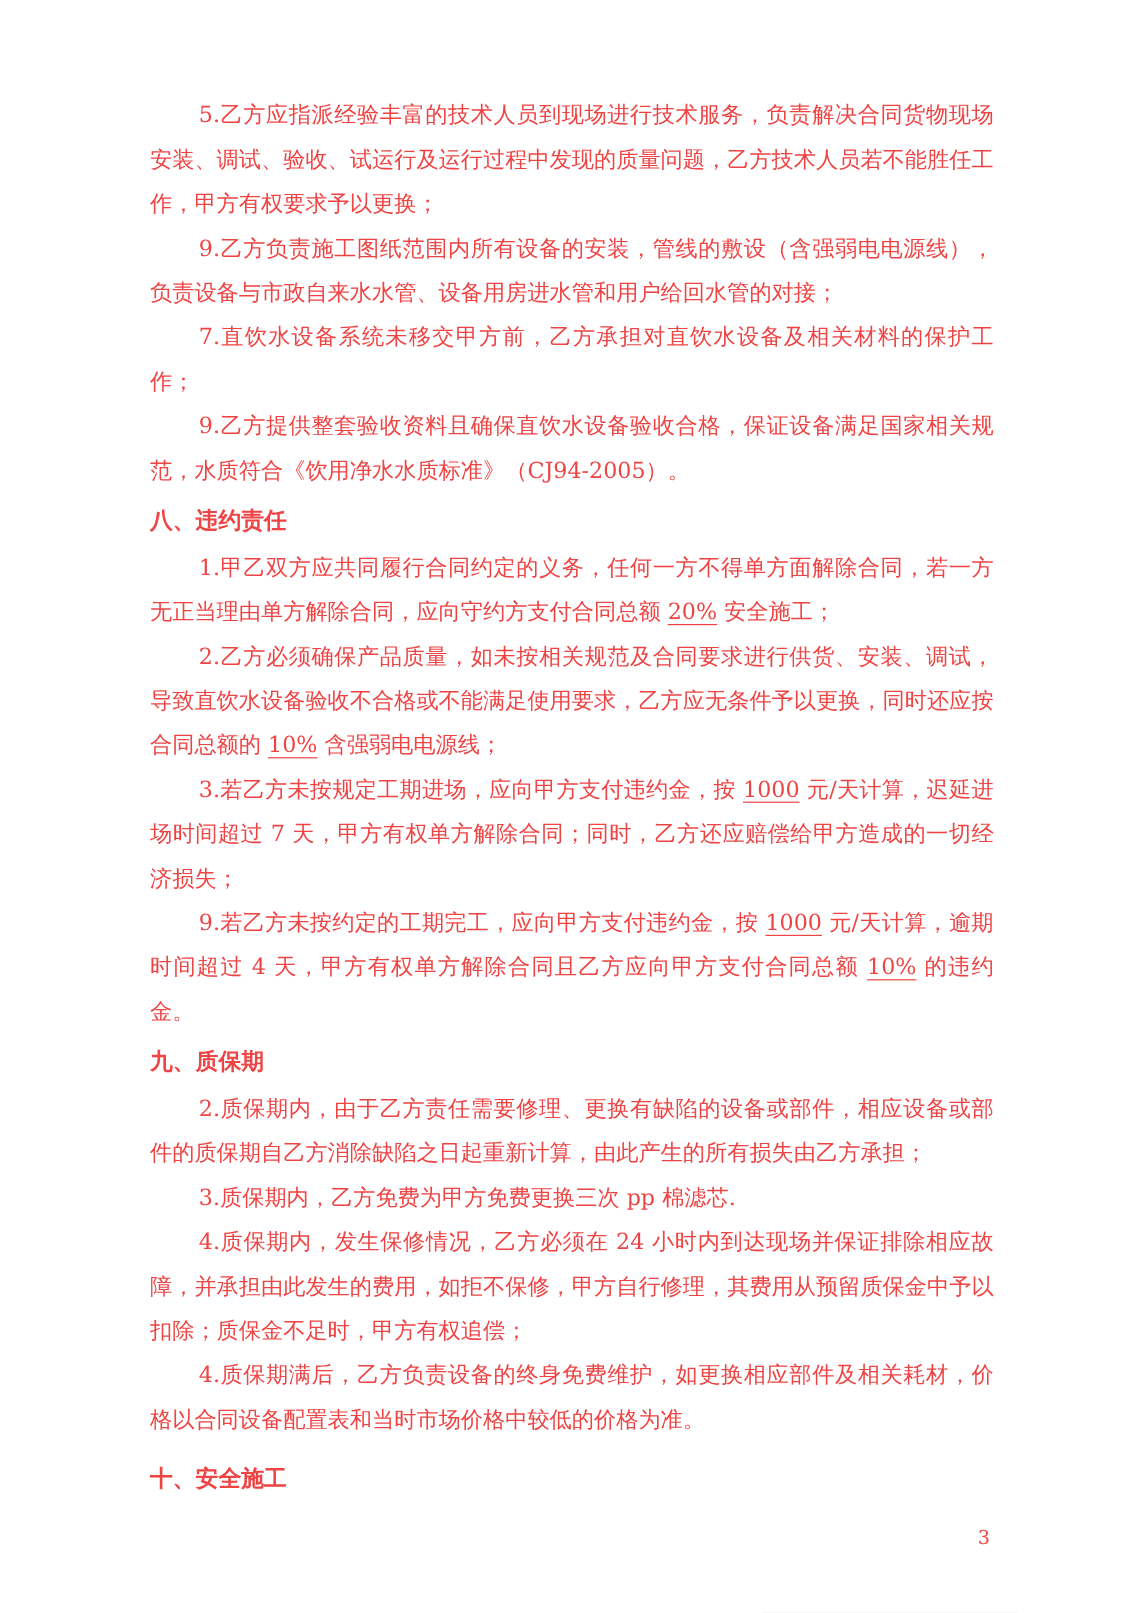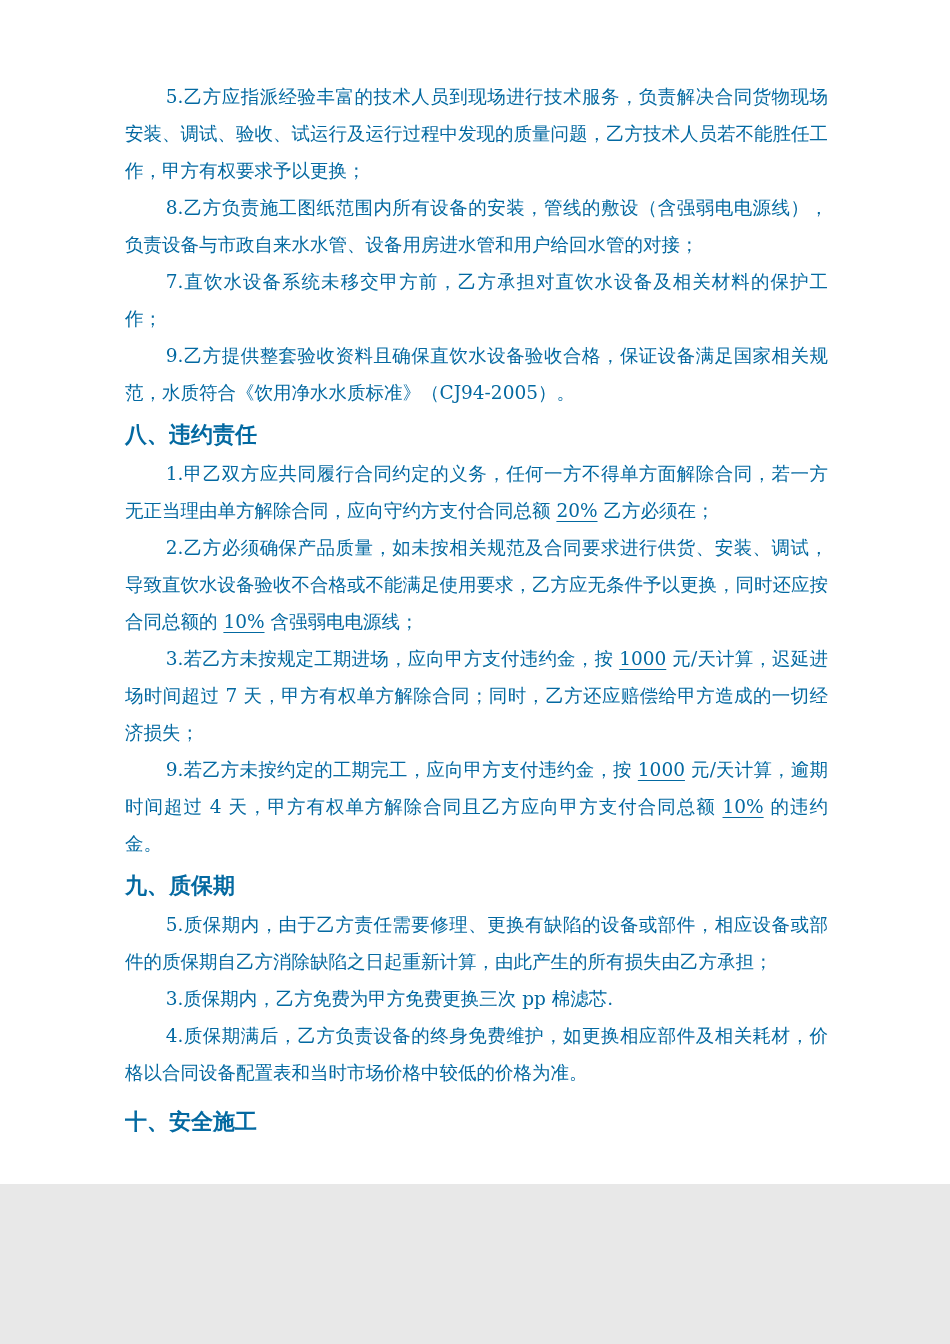--- a/index.html
+++ b/index.html
@@ -1,69 +1,70 @@
 <!DOCTYPE html>
 <html><head>
 <meta charset="utf-8">
 <style>
   html, body { margin: 0; padding: 0; background: #e8e8e8; }
   .page {
     position: relative;
     width: 950px;
-    height: 1184px;
+    height: 1344px;
     margin: 0 auto;
     background: #ffffff;
     font-family: "DejaVu Serif", "Liberation Serif", serif;
-    color: #0369a1;
+    color: #ef4444;
     overflow: hidden;
   }
   .doc-body {
     position: absolute;
     left: 125px;
     top: 78px;
     width: 703px;
     font-size: 18.5px;
     line-height: 37px;
     text-align: justify;
   }
   .doc-body p { margin: 0; padding: 0; }
   p.body { text-indent: 2.2em; }
   p.heading {
     font-weight: 700;
     text-indent: 0;
     margin-top: 5px;
     margin-bottom: 2px;
-    font-size: 22px;
+    font-size: 19px;
     font-family: "DejaVu Sans", "Liberation Sans", sans-serif;
   }
   p.heading-last { margin-top: 12px; }
   span.u { text-decoration: underline; text-underline-offset: 4px; }
   .page-number {
     position: absolute;
     top: 1272px;
     right: 125px;
     font-size: 16px;
     line-height: 20px;
     font-family: "DejaVu Serif", "Liberation Serif", serif;
   }
 </style>
 </head>
 <body>
 
 <div class="page">
   <div class="doc-body">
       <p class="body"><span>5.乙方应指派经验丰富的技术人员到现场进行技术服务，负责解决合同货物现场安装、调试、验收、试运行及运行过程中发现的质量问题，乙方技术人员若不能胜任工作，甲方有权要求予以更换；</span></p>
-      <p class="body"><span>8.乙方负责施工图纸范围内所有设备的安装，管线的敷设（含强弱电电源线），负责设备与市政自来水水管、设备用房进水管和用户给回水管的对接；</span></p>
+      <p class="body"><span>9.乙方负责施工图纸范围内所有设备的安装，管线的敷设（含强弱电电源线），负责设备与市政自来水水管、设备用房进水管和用户给回水管的对接；</span></p>
       <p class="body"><span>7.直饮水设备系统未移交甲方前，乙方承担对直饮水设备及相关材料的保护工作；</span></p>
       <p class="body"><span>9.乙方提供整套验收资料且确保直饮水设备验收合格，保证设备满足国家相关规范，水质符合《饮用净水水质标准》（CJ94-2005）。</span></p>
       <p class="heading"><span>八、违约责任</span></p>
-      <p class="body"><span>1.甲乙双方应共同履行合同约定的义务，任何一方不得单方面解除合同，若一方无正当理由单方解除合同，应向守约方支付合同总额 </span><span class="u">20%</span><span> 乙方必须在；</span></p>
+      <p class="body"><span>1.甲乙双方应共同履行合同约定的义务，任何一方不得单方面解除合同，若一方无正当理由单方解除合同，应向守约方支付合同总额 </span><span class="u">20%</span><span> 安全施工；</span></p>
       <p class="body"><span>2.乙方必须确保产品质量，如未按相关规范及合同要求进行供货、安装、调试，导致直饮水设备验收不合格或不能满足使用要求，乙方应无条件予以更换，同时还应按合同总额的 </span><span class="u">10%</span><span> 含强弱电电源线；</span></p>
       <p class="body"><span>3.若乙方未按规定工期进场，应向甲方支付违约金，按 </span><span class="u">1000</span><span> 元/天计算，迟延进场时间超过 7 天，甲方有权单方解除合同；同时，乙方还应赔偿给甲方造成的一切经济损失；</span></p>
       <p class="body"><span>9.若乙方未按约定的工期完工，应向甲方支付违约金，按 </span><span class="u">1000</span><span> 元/天计算，逾期时间超过 4 天，甲方有权单方解除合同且乙方应向甲方支付合同总额 </span><span class="u">10%</span><span> 的违约金。</span></p>
       <p class="heading"><span>九、质保期</span></p>
-      <p class="body"><span>5.质保期内，由于乙方责任需要修理、更换有缺陷的设备或部件，相应设备或部件的质保期自乙方消除缺陷之日起重新计算，由此产生的所有损失由乙方承担；</span></p>
+      <p class="body"><span>2.质保期内，由于乙方责任需要修理、更换有缺陷的设备或部件，相应设备或部件的质保期自乙方消除缺陷之日起重新计算，由此产生的所有损失由乙方承担；</span></p>
       <p class="body"><span>3.质保期内，乙方免费为甲方免费更换三次 pp 棉滤芯.</span></p>
+      <p class="body"><span>4.质保期内，发生保修情况，乙方必须在 24 小时内到达现场并保证排除相应故障，并承担由此发生的费用，如拒不保修，甲方自行修理，其费用从预留质保金中予以扣除；质保金不足时，甲方有权追偿；</span></p>
       <p class="body"><span>4.质保期满后，乙方负责设备的终身免费维护，如更换相应部件及相关耗材，价格以合同设备配置表和当时市场价格中较低的价格为准。</span></p>
       <p class="heading heading-last"><span>十、安全施工</span></p>
     </div>
   <div class="page-number">3</div>
 </div>
 
 </body></html>

